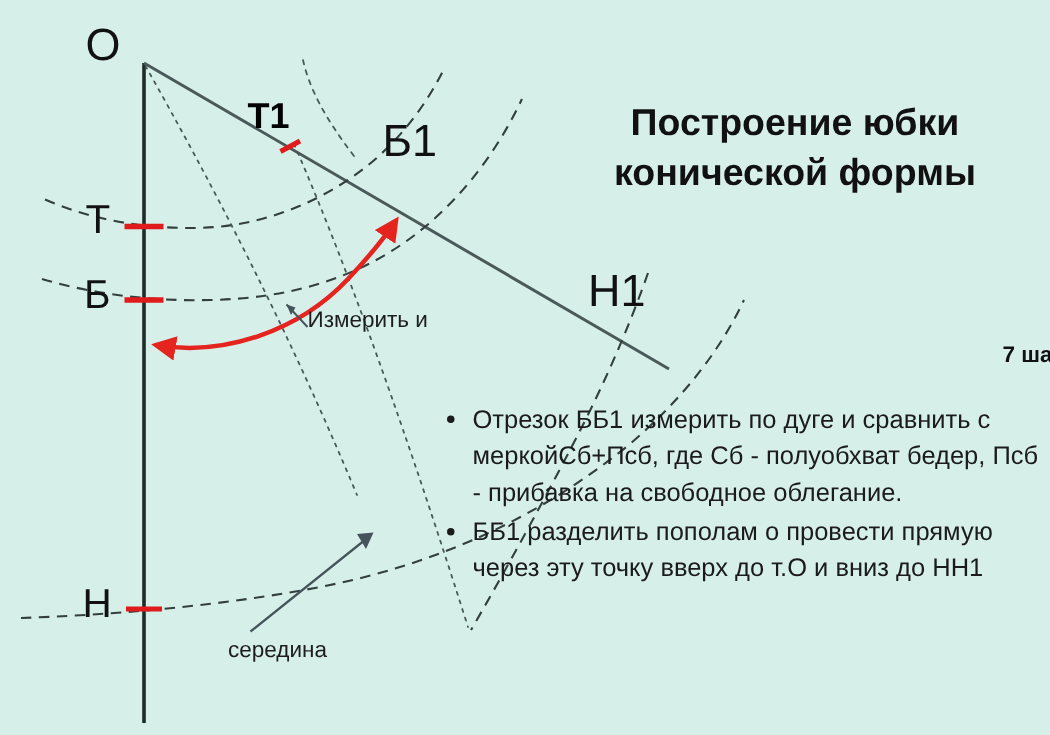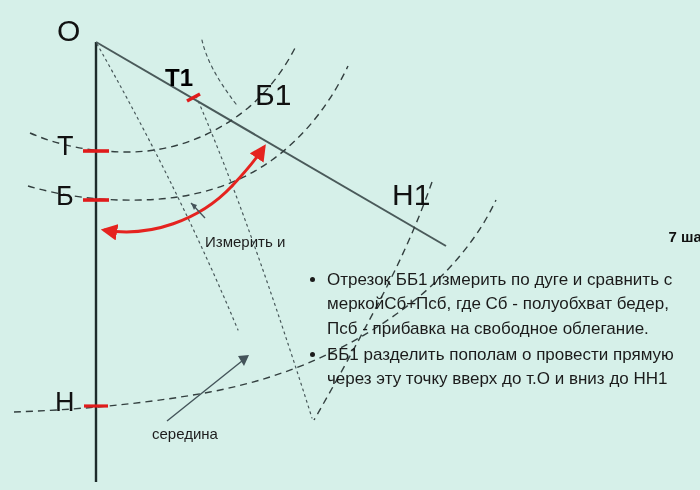--- a/index.html
+++ b/index.html
@@ -66,21 +66,20 @@
     font-family: "Liberation Sans", sans-serif;
   }
   #annot-measure {
     position: absolute;
     left: 205px;
     top: 203px;
     font-size: 15px;
     color: #1d1d1d;
     line-height: 1.42;
     font-family: "Liberation Sans", sans-serif;
-    margin-top: 28px;
   }
   #annot-middle {
     position: absolute;
     left: 152px;
     top: 425px;
     font-size: 15px;
     color: #1d1d1d;
     font-family: "Liberation Sans", sans-serif;
   }
   #bullets {
@@ -92,21 +91,21 @@
     color: #1b1b1b;
     line-height: 1.43;
     font-family: "Liberation Sans", sans-serif;
   }
   #bullets ul {
     margin: 0;
     padding-left: 20px;
     list-style-type: disc;
   }
   #bullets li {
-    margin: 0 0 2px 12px;
+    margin: 0 0 2px 0;
   }
 </style>
 </head>
 <body>
 
 <div id="canvas" style="background: rgb(214, 240, 233);">
 
   <svg id="drawing" viewBox="0 0 700 490">
 
     <line x1="96" y1="42" x2="96" y2="482" stroke="#1d2b2b" stroke-width="2.4"></line>
@@ -157,20 +156,24 @@
   <div class="lbl pt-label" style="left:56px; top:183px; font-size:27px;">Б</div>
 
   <div class="lbl pt-label" style="left:55px; top:389px; font-size:27px;">Н</div>
 
   <div class="lbl pt-label-red" style="left:165px; top:66px;">Т1</div>
 
   <div class="lbl pt-label" style="left:255px; top:80px;">Б1</div>
 
   <div class="lbl pt-label" style="left:392px; top:180px;">Н1</div>
 
+  <div id="title">
+    <div>Построение юбки</div>
+    <div>конической формы</div>
+  </div>
 
   <div id="step-badge">7 шаг</div>
 
   <div id="annot-measure">
     <div>Измерить и</div>
   </div>
 
   <div id="annot-middle">середина</div>
 
   <div id="bullets">

